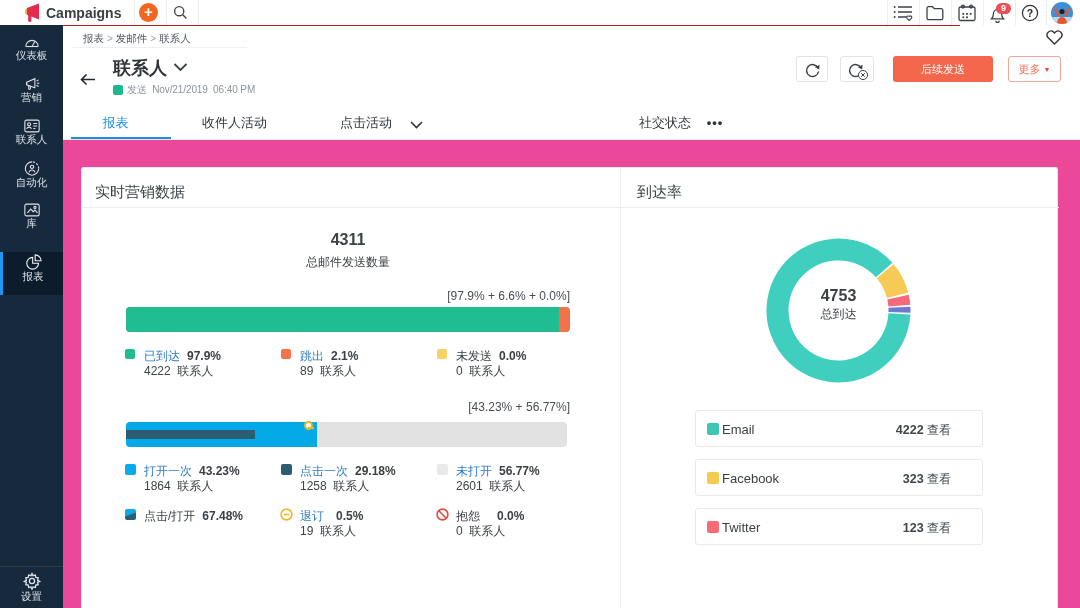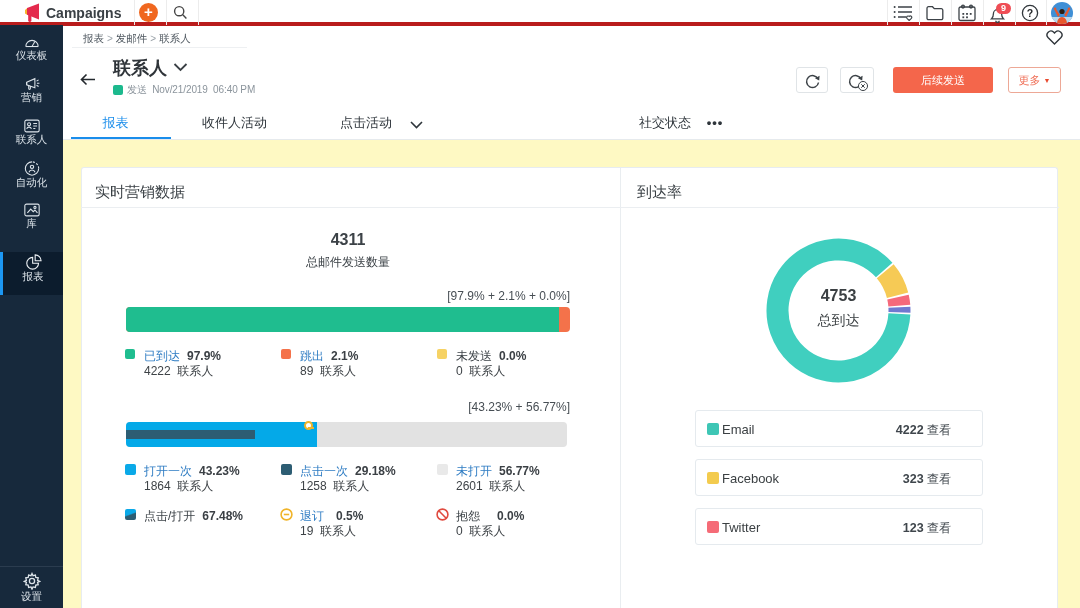--- a/index.html
+++ b/index.html
@@ -1,52 +1,52 @@
 <!DOCTYPE html>
 <html><head>
 <meta charset="utf-8">
 <style>
 * { margin:0; padding:0; box-sizing:border-box; }
 html,body { width:1080px; height:608px; overflow:hidden; }
 body { font-family:"Liberation Sans",sans-serif; background:#fff; position:relative; }
 
 
-#topbar { position:absolute; left:0; top:0; width:1080px; height:26px; background:#fff; border-bottom:4px solid #b91c1c; }
+#topbar { position:absolute; left:0; top:0; width:960px; height:26px; background:#fff; border-bottom:1px solid #b91c1c; }
 #topbar .vdiv { position:absolute; top:0; width:1px; height:25px; background:#ececec; }
 #logotext { position:absolute; left:46px; top:5px; font-size:14px; font-weight:bold; color:#3a4045; }
 #plusbtn { position:absolute; left:139px; top:3px; width:19px; height:19px; border-radius:50%; background:#f0671f; color:#fff; font-size:15px; line-height:18px; text-align:center; font-weight:bold; }
 
 
 #sidebar { position:absolute; left:0; top:25px; width:63px; height:583px; background:#17293c; }
 .navitem { position:absolute; left:0; width:63px; height:43px; text-align:center; color:#dde4ea; }
 .navitem .lbl { display:block; font-size:10.5px; margin-top:0; }
 .navitem svg { display:block; margin:2px auto 0; }
 .navitem.active { background:#0c1c2d; border-left:3px solid #1c97f3; }
 
 
 #header { position:absolute; left:63px; top:26px; width:1017px; height:114px; background:#fff; }
 #crumb { position:absolute; left:20px; top:6px; font-size:10.5px; color:#4e575f; }
 #crumb .sep { color:#9aa2a9; margin:0 3px; font-size:10px; }
 #crumbline { position:absolute; left:9px; top:21px; width:175px; height:1px; background:#eef0f2; }
 #title { position:absolute; left:50px; top:30px; font-size:18px; font-weight:bold; color:#2f3439; }
 #status { position:absolute; left:50px; top:57px; font-size:10px; letter-spacing:-0.1px; color:#8b949c; }
 #status .dot { display:inline-block; width:10px; height:10px; border-radius:2px; background:#1cb98d; margin-right:4px; vertical-align:-2px; }
-.btn { position:absolute; top:41px; height:26px; border-radius:3px; font-size:11px; }
+.btn { position:absolute; top:30px; height:26px; border-radius:3px; font-size:11px; }
 #btn-r1 { left:733px; width:32px; border:1px solid #e0e4e7; }
 #btn-r2 { left:777px; width:34px; border:1px solid #e0e4e7; }
 #btn-send { left:830px; width:100px; background:#f4664b; color:#fff; text-align:center; line-height:26px; }
 #btn-more { left:945px; width:53px; border:1px solid #eda896; color:#ef6d55; text-align:center; line-height:24px; }
 
 
 #tabs { position:absolute; left:63px; top:110px; width:1017px; height:30px; background:#fff; border-bottom:1px solid #e6eaed; }
 .tab { position:absolute; top:0; height:29px; line-height:26px; text-align:center; font-size:13px; color:#2e353b; }
 .tab.active { color:#1a8deb; border-bottom:2px solid #1a8deb; }
 
 
-#content { position:absolute; left:63px; top:140px; width:1017px; height:468px; background:#fef9c3; }
+#content { position:absolute; left:63px; top:140px; width:1017px; height:468px; background:#ec4899; }
 #card { position:absolute; left:18px; top:27px; width:977px; height:441px; background:#fff; border:1px solid #e7ecf0; border-bottom:none; border-radius:3px 3px 0 0; }
 #vsep { position:absolute; left:538px; top:0; width:1px; height:441px; background:#e9edf0; }
 .cardtitle { position:absolute; top:15px; font-size:15px; font-weight:500; color:#3a4045; }
 .titleline { position:absolute; top:39px; height:1px; background:#ebeef1; }
 
 
 #big { position:absolute; left:-3px; top:63px; width:538px; text-align:center; color:#3c4247; }
 #big .n { font-size:16px; font-weight:bold; }
 #big .t { font-size:12px; margin-top:5px; }
 #big .d { font-size:11.5px; color:#8d959c; margin-top:5px; }
@@ -266,21 +266,21 @@
 <div id="content">
   <div id="card">
     <div id="vsep"></div>
 
     <div class="cardtitle" style="left:13px">实时营销数据</div>
     <div class="titleline" style="left:-1px;width:539px"></div>
     <div id="big">
       <div class="n">4311</div>
       <div class="t">总邮件发送数量</div>
     </div>
-    <div class="barlabel" style="left:0;top:121px;width:488px;text-align:right">[97.9% + 2.1% + 0.0%]</div>
+    <div class="barlabel" style="left:0;top:121px;width:488px;text-align:right">[97.9% + 6.6% + 0.0%]</div>
     <div id="bar1">
         <div class="g"></div>
       </div>
     <div class="leg" style="left:43px;top:180px">
       <span class="sq" style="background:#1fbd8f"></span>
       <span class="l1"><span class="lbl">已到达</span><span class="pct">97.9%</span></span>
       <span class="l2">4222&nbsp; 联系人</span>
     </div>
     <div class="leg" style="left:199px;top:180px">
       <span class="sq" style="background:#f4724a"></span>
@@ -341,21 +341,21 @@
         <g fill="none" stroke-width="22">
           <path id="segT" d="M 60.90 3.41 A 61 61 0 1 1 45.69 -40.42" stroke="#40cfbf"></path>
           <path id="segY" d="M 46.73 -39.21 A 61 61 0 0 1 59.06 -15.27" stroke="#f6ca55"></path>
           <path id="segP" d="M 59.51 -13.41 A 61 61 0 0 1 60.81 -4.79" stroke="#f5697b"></path>
           <path id="segL" d="M 60.92 -3.19 A 61 61 0 0 1 60.97 1.81" stroke="#6f79d0"></path>
         </g>
       </g>
     </svg>
     <div id="donut-c" style="top:119px">
       <div style="font-size:16px;font-weight:bold">4753</div>
-      <div style="font-size:14px;margin-top:7px">总到达</div>
+      <div style="font-size:12px;margin-top:1px">总到达</div>
     </div>
     <div class="legrow" style="top:242px">
       <span class="sq" style="background:#3ec6b5"></span>
         <span class="nm">Email</span>
       <span class="vw"><b>4222</b> 查看</span>
     </div>
     <div class="legrow" style="top:291px">
       <span class="sq" style="background:#f3cb4e"></span>
         <span class="nm">Facebook</span>
       <span class="vw"><b>323</b> 查看</span>

